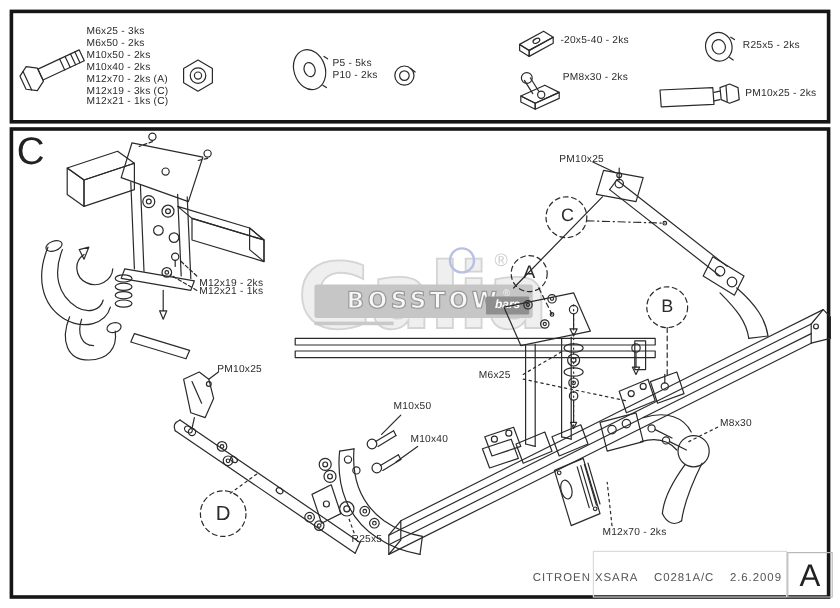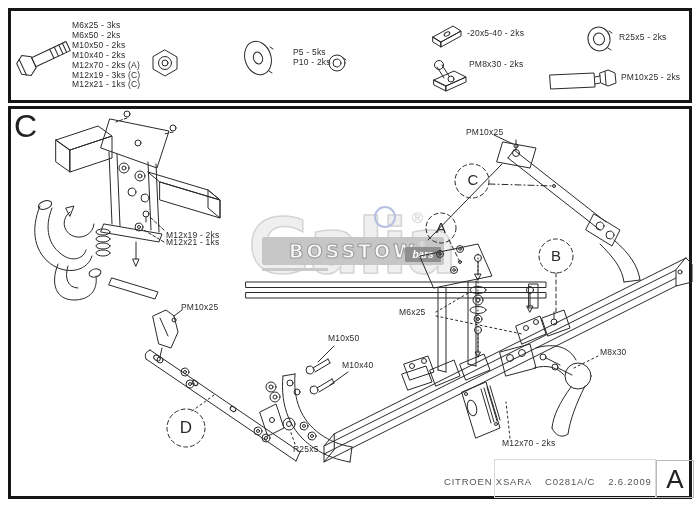--- a/index.html
+++ b/index.html
@@ -57,21 +57,21 @@
         <circle cx="15" cy="15" r="6.5"></circle>
         <circle cx="15" cy="15" r="3"></circle>
     </svg>
 
     <svg style="left:233px;top:30px" width="36" height="40" viewBox="0 0 36 40">
       <ellipse cx="17" cy="20" rx="13" ry="17" transform="rotate(-18 17 20)"></ellipse>
       <ellipse cx="17" cy="20" rx="4.5" ry="6" transform="rotate(-18 17 20)"></ellipse>
       <line x1="29" y1="9" x2="32" y2="11"></line>
         <line x1="28" y1="33" x2="31" y2="35"></line>
     </svg>
-    <div class="col" style="left:285px;top:40px">
+    <div class="col" style="left:269px;top:40px">
       <div class="lbl">P5 - 5ks</div>
       <div class="lbl">P10 - 2ks</div>
     </div>
 
     <svg style="left:318px;top:42px" width="24" height="26" viewBox="0 0 24 26">
       <circle cx="11" cy="13" r="8"></circle>
         <circle cx="11" cy="13" r="4"></circle>
         <line x1="16" y1="7" x2="20" y2="10"></line>
     </svg>
 

